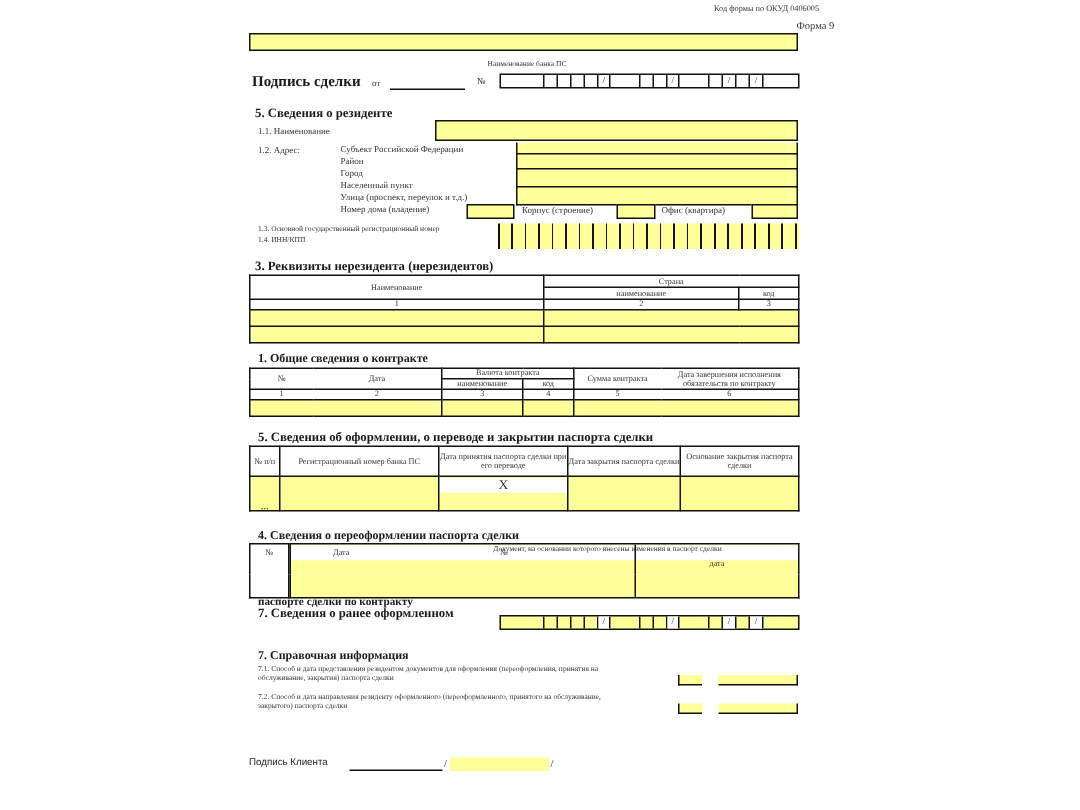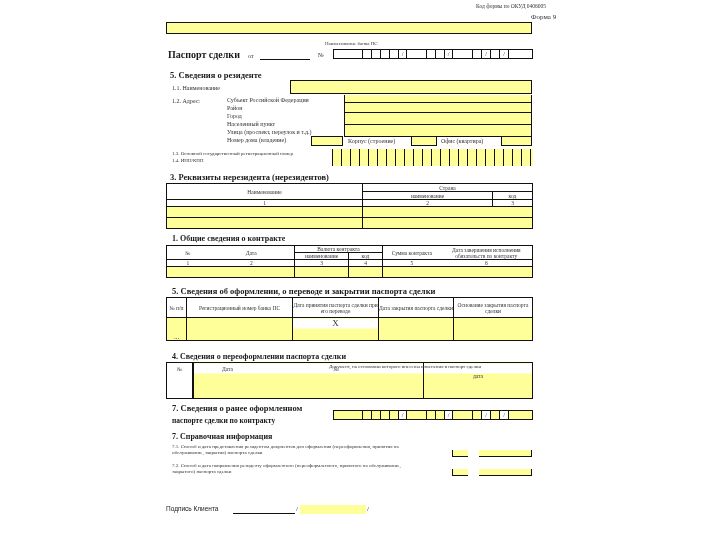--- a/index.html
+++ b/index.html
@@ -19,21 +19,21 @@
   .line-field { position: absolute; border-bottom: 1px solid #111; }
 </style>
 </head>
 <body>
 
 <div class="abs tiny" style="left:476px;top:3px;font-size:5.5px;white-space:nowrap;">Код формы по ОКУД 0406005</div>
 <div class="abs small" style="left:531px;top:14px;font-size:7px;white-space:nowrap;">Форма 9</div>
 <div class="abs yel" style="left:166px;top:22px;width:366px;height:12px;border:1px solid #111;"></div>
 <div class="abs tiny" style="left:325px;top:41px;">Наименование банка ПС</div>
 
-<div class="abs hdr-big" style="left:168px;top:49px;">Паспорт сделки</div>
+<div class="abs hdr-big" style="left:168px;top:49px;">Подпись сделки</div>
 <div class="abs small" style="left:248px;top:53px;">от</div>
 <div class="line-field" style="left:260px;top:50px;width:50px;height:10px;"></div>
 <div class="abs small" style="left:318px;top:52px;">№</div>
 
 <div class="grid" style="left:333px;top:49px;width:200px;">
   <div class="c" style="width:29px"></div>
     <div class="c" style="width:9px"></div>
     <div class="c" style="width:9px"></div>
     <div class="c" style="width:9px"></div>
     <div class="c" style="width:9px"></div>
@@ -171,21 +171,21 @@
   </tr>
   <tr style="height:16px;" class="yel">
     <td style="border-right:none;border-top:none;"></td>
     <td style="border-top:none;"></td>
   </tr>
 </tbody>
   </table>
 <div class="abs tiny" style="left:280px;top:364px;width:250px;text-align:center;">Документ, на основании которого внесены изменения в паспорт сделки</div>
 
 <div class="abs hdr" style="left:172px;top:403px;">7. Сведения о ранее оформленном</div>
-<div class="abs hdr" style="left:172px;top:416px;font-size:7.5px;">паспорте сделки по контракту</div>
+<div class="abs hdr" style="left:172px;top:396px;font-size:7.5px;">паспорте сделки по контракту</div>
 <div class="grid yel" style="left:333px;top:410px;width:200px;">
   <div class="c" style="width:29px"></div>
     <div class="c" style="width:9px"></div>
     <div class="c" style="width:9px"></div>
     <div class="c" style="width:9px"></div>
     <div class="c" style="width:9px"></div>
   <div class="c" style="width:8px;background:#fff;">/</div>
   <div class="c" style="width:20px"></div>
     <div class="c" style="width:9px"></div>
     <div class="c" style="width:9px"></div>

